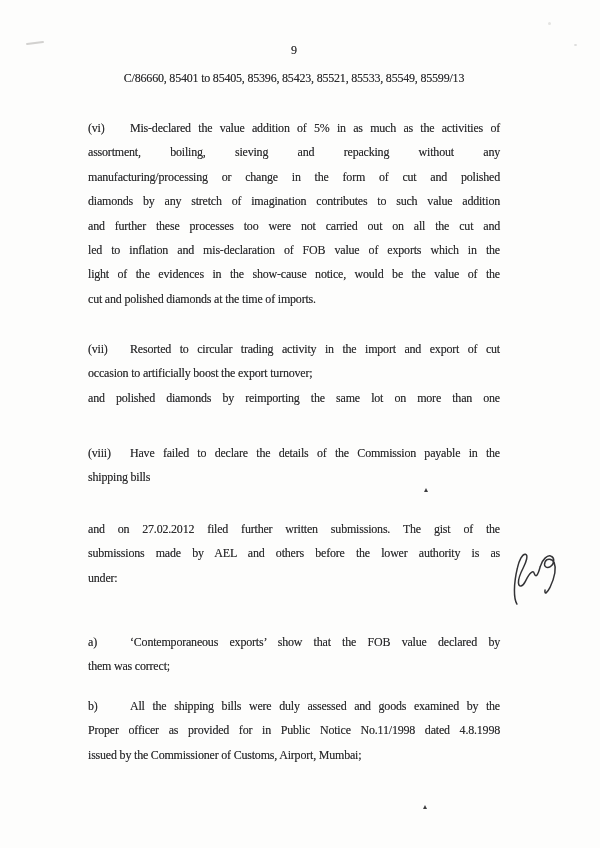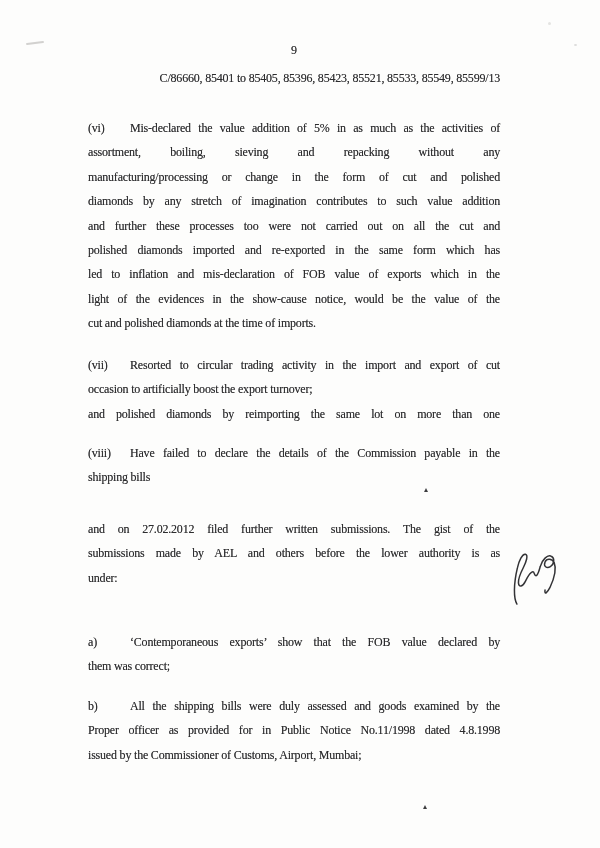--- a/index.html
+++ b/index.html
@@ -10,21 +10,21 @@
     position:relative; width:600px; height:848px;
     background:#fdfdfc; overflow:hidden;
     font-family:"Liberation Serif","DejaVu Serif",serif;
     color:#2c2c2e; font-size:12px; letter-spacing:-0.2px;
     text-shadow:0 0 0.5px rgba(44,44,46,0.55);
   }
   .textcol { position:absolute; left:88px; top:0; width:412px; height:100%; }
   .para { position:absolute; left:0; width:412px; }
   .ln { line-height:24.4px; text-align:justify; text-align-last:justify; hyphens:none; }
   .ln.last { text-align:justify; text-align-last:auto; }
-  .ln.plain { text-align:right; text-align-last:auto; }
+  .ln.plain { text-align:center; text-align-last:auto; }
   .center { text-align:center; text-align-last:center; }
   .lbl { display:inline-block; width:42px; }
   .sig { position:absolute; left:505px; top:545px; transform:rotate(-4deg); }
   .speck-tri { position:absolute; font-size:8px; color:#3d3d3f; line-height:8px; text-shadow:none; }
   .pencil-dash { position:absolute; left:26px; top:42px; width:18px; height:2px;
     background:#c7c6c3; border-radius:2px; transform:rotate(-7deg); opacity:0.8; }
   .dot1 { position:absolute; left:548px; top:22px; width:3px; height:3px; border-radius:50%; background:#e4e4e2; }
   .dot2 { position:absolute; left:574px; top:44px; width:3px; height:2px; border-radius:50%; background:#dddddb; }
 </style>
 </head>
@@ -45,27 +45,26 @@
     <div class="para" style="top:66px;">
       <div class="ln plain">C/86660, 85401 to 85405, 85396, 85423, 85521, 85533, 85549, 85599/13</div>
     </div>
 
     <div class="para" style="top:116px;">
       <div class="ln"><span class="lbl">(vi)</span><span>Mis-declared the value addition of 5% in as much as the activities of</span></div>
       <div class="ln">assortment, boiling, sieving and repacking without any</div>
       <div class="ln">manufacturing/processing or change in the form of cut and polished</div>
       <div class="ln">diamonds by any stretch of imagination contributes to such value addition</div>
       <div class="ln">and further these processes too were not carried out on all the cut and</div>
-      <div class="ln">polished diamonds imported and re-exported in the same form which has</div>
       <div class="ln">led to inflation and mis-declaration of FOB value of exports which in the</div>
       <div class="ln">light of the evidences in the show-cause notice, would be the value of the</div>
       <div class="ln last">cut and polished diamonds at the time of imports.</div>
     </div>
 
-    <div class="para" style="top:353px;font-family:Liberation Serif, serif;">
+    <div class="para" style="top:337px;font-family:Liberation Serif, serif;">
       <div class="ln"><span class="lbl">(vii)</span><span>Resorted to circular trading activity in the import and export of cut</span></div>
       <div class="ln last">occasion to artificially boost the export turnover;</div>
       <div class="ln">and polished diamonds by reimporting the same lot on more than one</div>
     </div>
 
     <div class="para" style="top:441px;">
       <div class="ln"><span class="lbl">(viii)</span><span>Have failed to declare the details of the Commission payable in the</span></div>
       <div class="ln last">shipping bills</div>
     </div>
 

